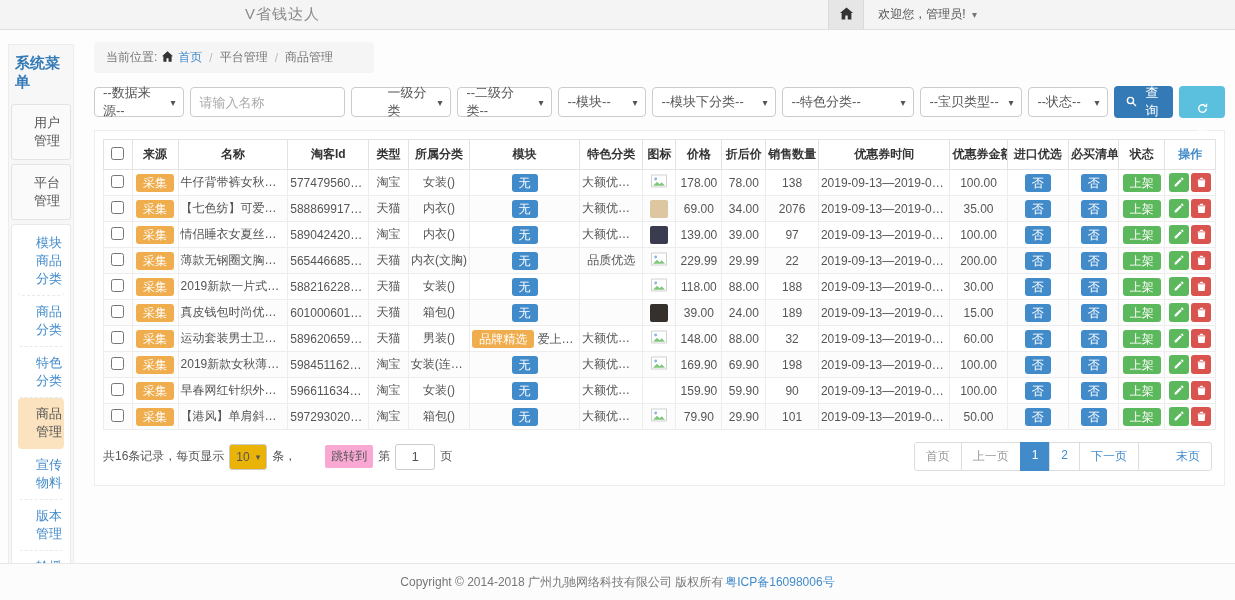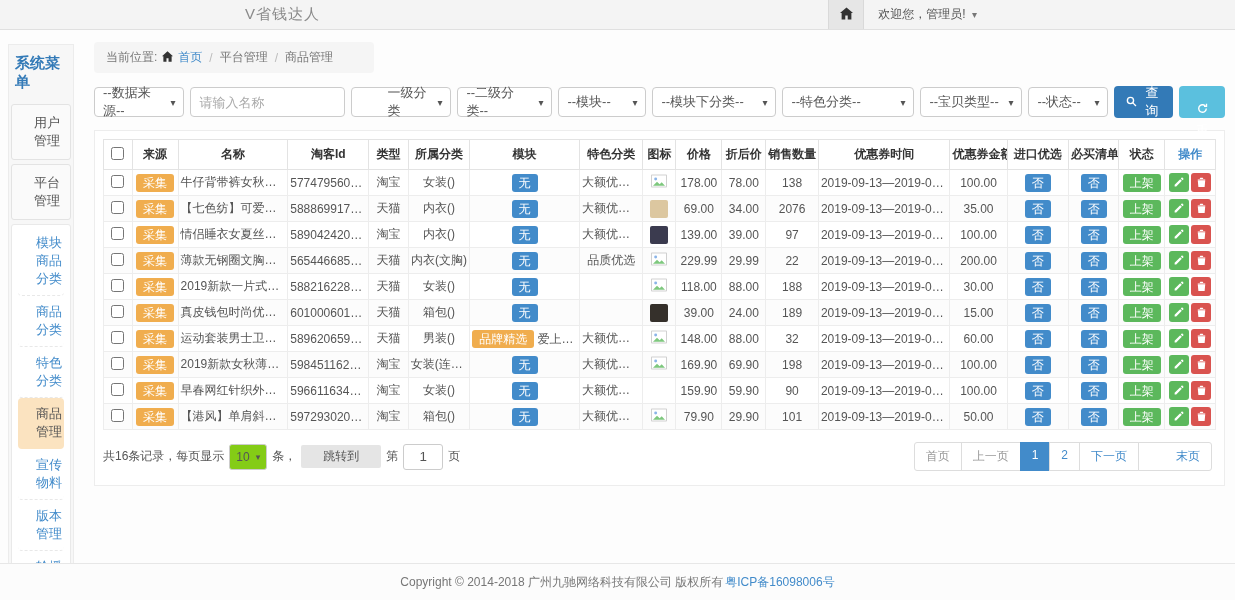--- a/index.html
+++ b/index.html
@@ -68,24 +68,24 @@
   .bg-blue { background:#428bca; }
   .bg-green { background:#5cb85c; }
   .thumb { display:inline-block; width:18px; height:18px; border-radius:2px; vertical-align:middle; }
   .op-btn { display:inline-flex; align-items:center; justify-content:center; width:20px; height:19px;
     border:none; border-radius:3px; cursor:pointer; margin:0 1px; padding:0; }
   .op-edit { background:#5cb85c; }
   .op-del { background:#d9534f; }
 
   .pagerow { display:flex; align-items:center; justify-content:space-between; margin-top:12px; }
   .pageinfo { display:flex; align-items:center; gap:5px; color:#555; }
-  .mini-select { height:26px; border:1px solid #ccc; border-radius:3px; background:#84cc16;
+  .mini-select { height:26px; border:1px solid #ccc; border-radius:3px; background:#eab308;
     display:inline-flex; align-items:center; padding:0 6px; gap:6px; cursor:pointer; }
   .mini-select .caret { font-size:9px; }
-  .jump-chip { background:#e5e5e5; color:#555; padding:3px 22px; border-radius:2px; cursor:pointer; }
+  .jump-chip { background:#f9a8d4; color:#555; padding:3px 6px; border-radius:2px; cursor:pointer;margin-left:24px; }
   .jump-input { width:40px; height:26px; border:1px solid #ccc; border-radius:3px; text-align:center;
     font-family:inherit; color:#555; }
   .pager { display:flex; margin-right:4px; }
   .page-btn { padding:5px 11px; border:1px solid #ddd; background:#fff; color:#428bca; cursor:pointer;
     margin-left:-1px; }
   .page-btn:first-child { border-radius:3px 0 0 3px; margin-left:0; }
   .page-btn:last-child { border-radius:0 3px 3px 0;padding-left:37px; }
   .page-btn.active { background:#428bca; border-color:#428bca; color:#fff; }
   .page-btn.disabled { color:#999; cursor:default; }
 

